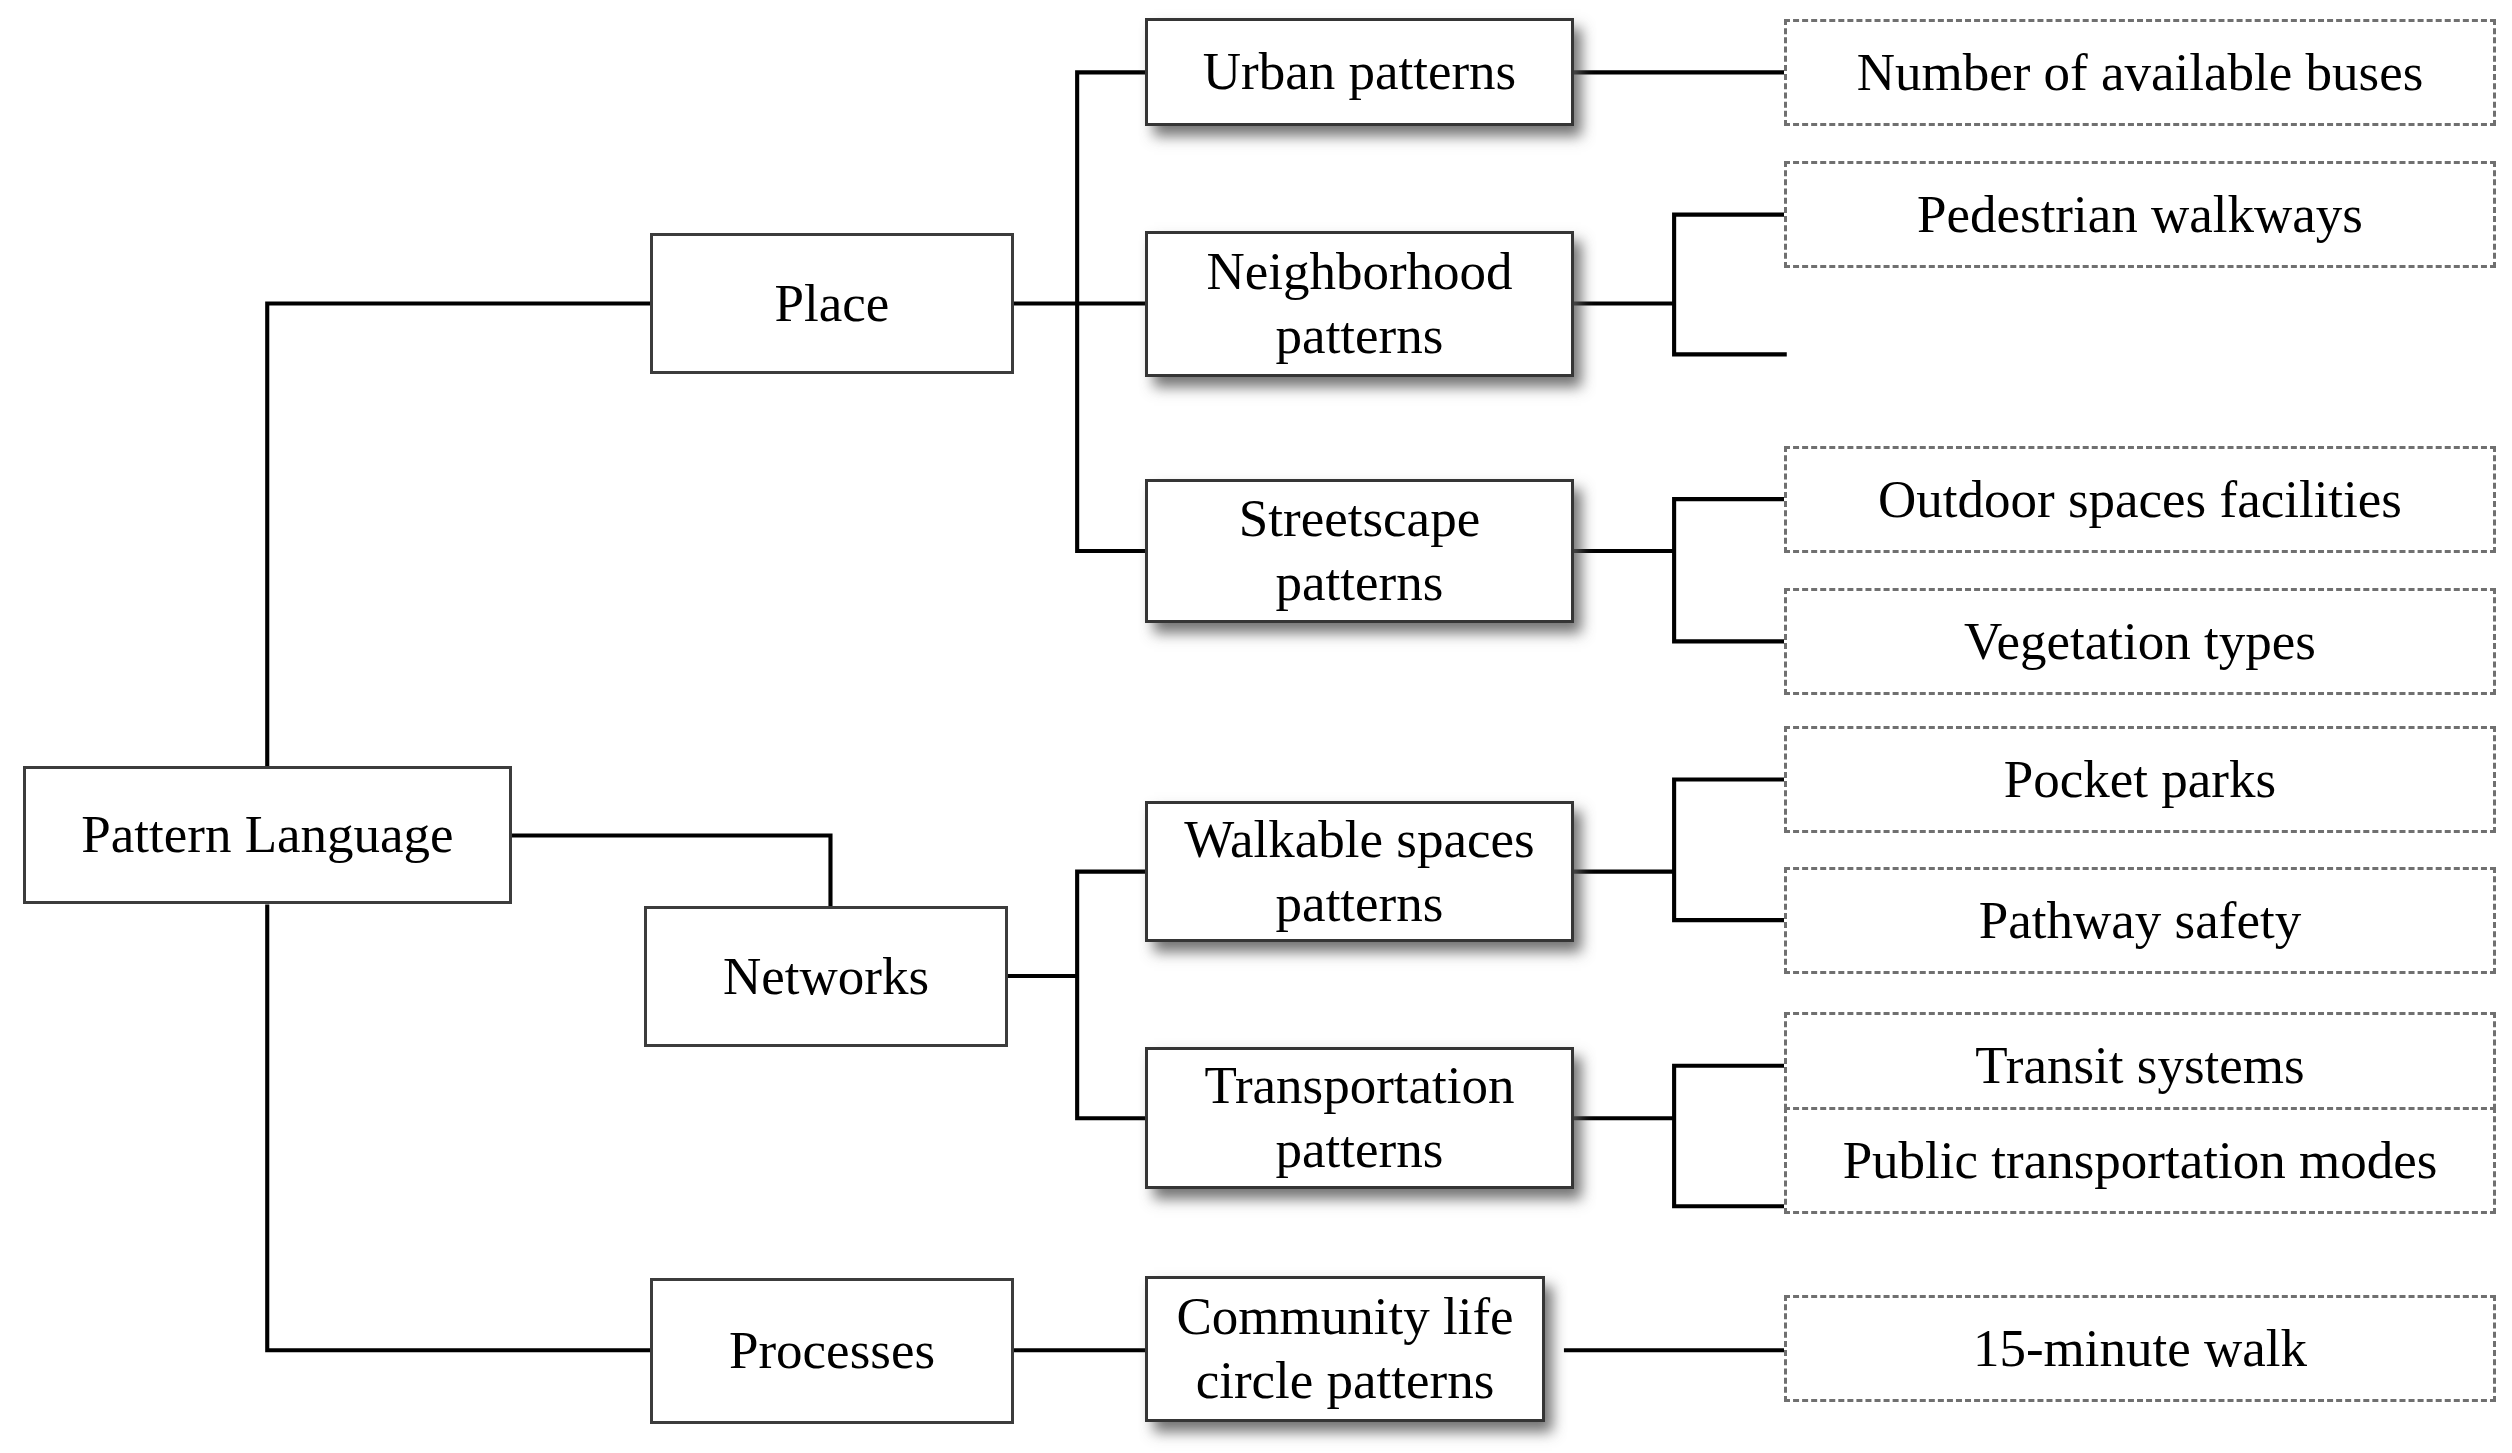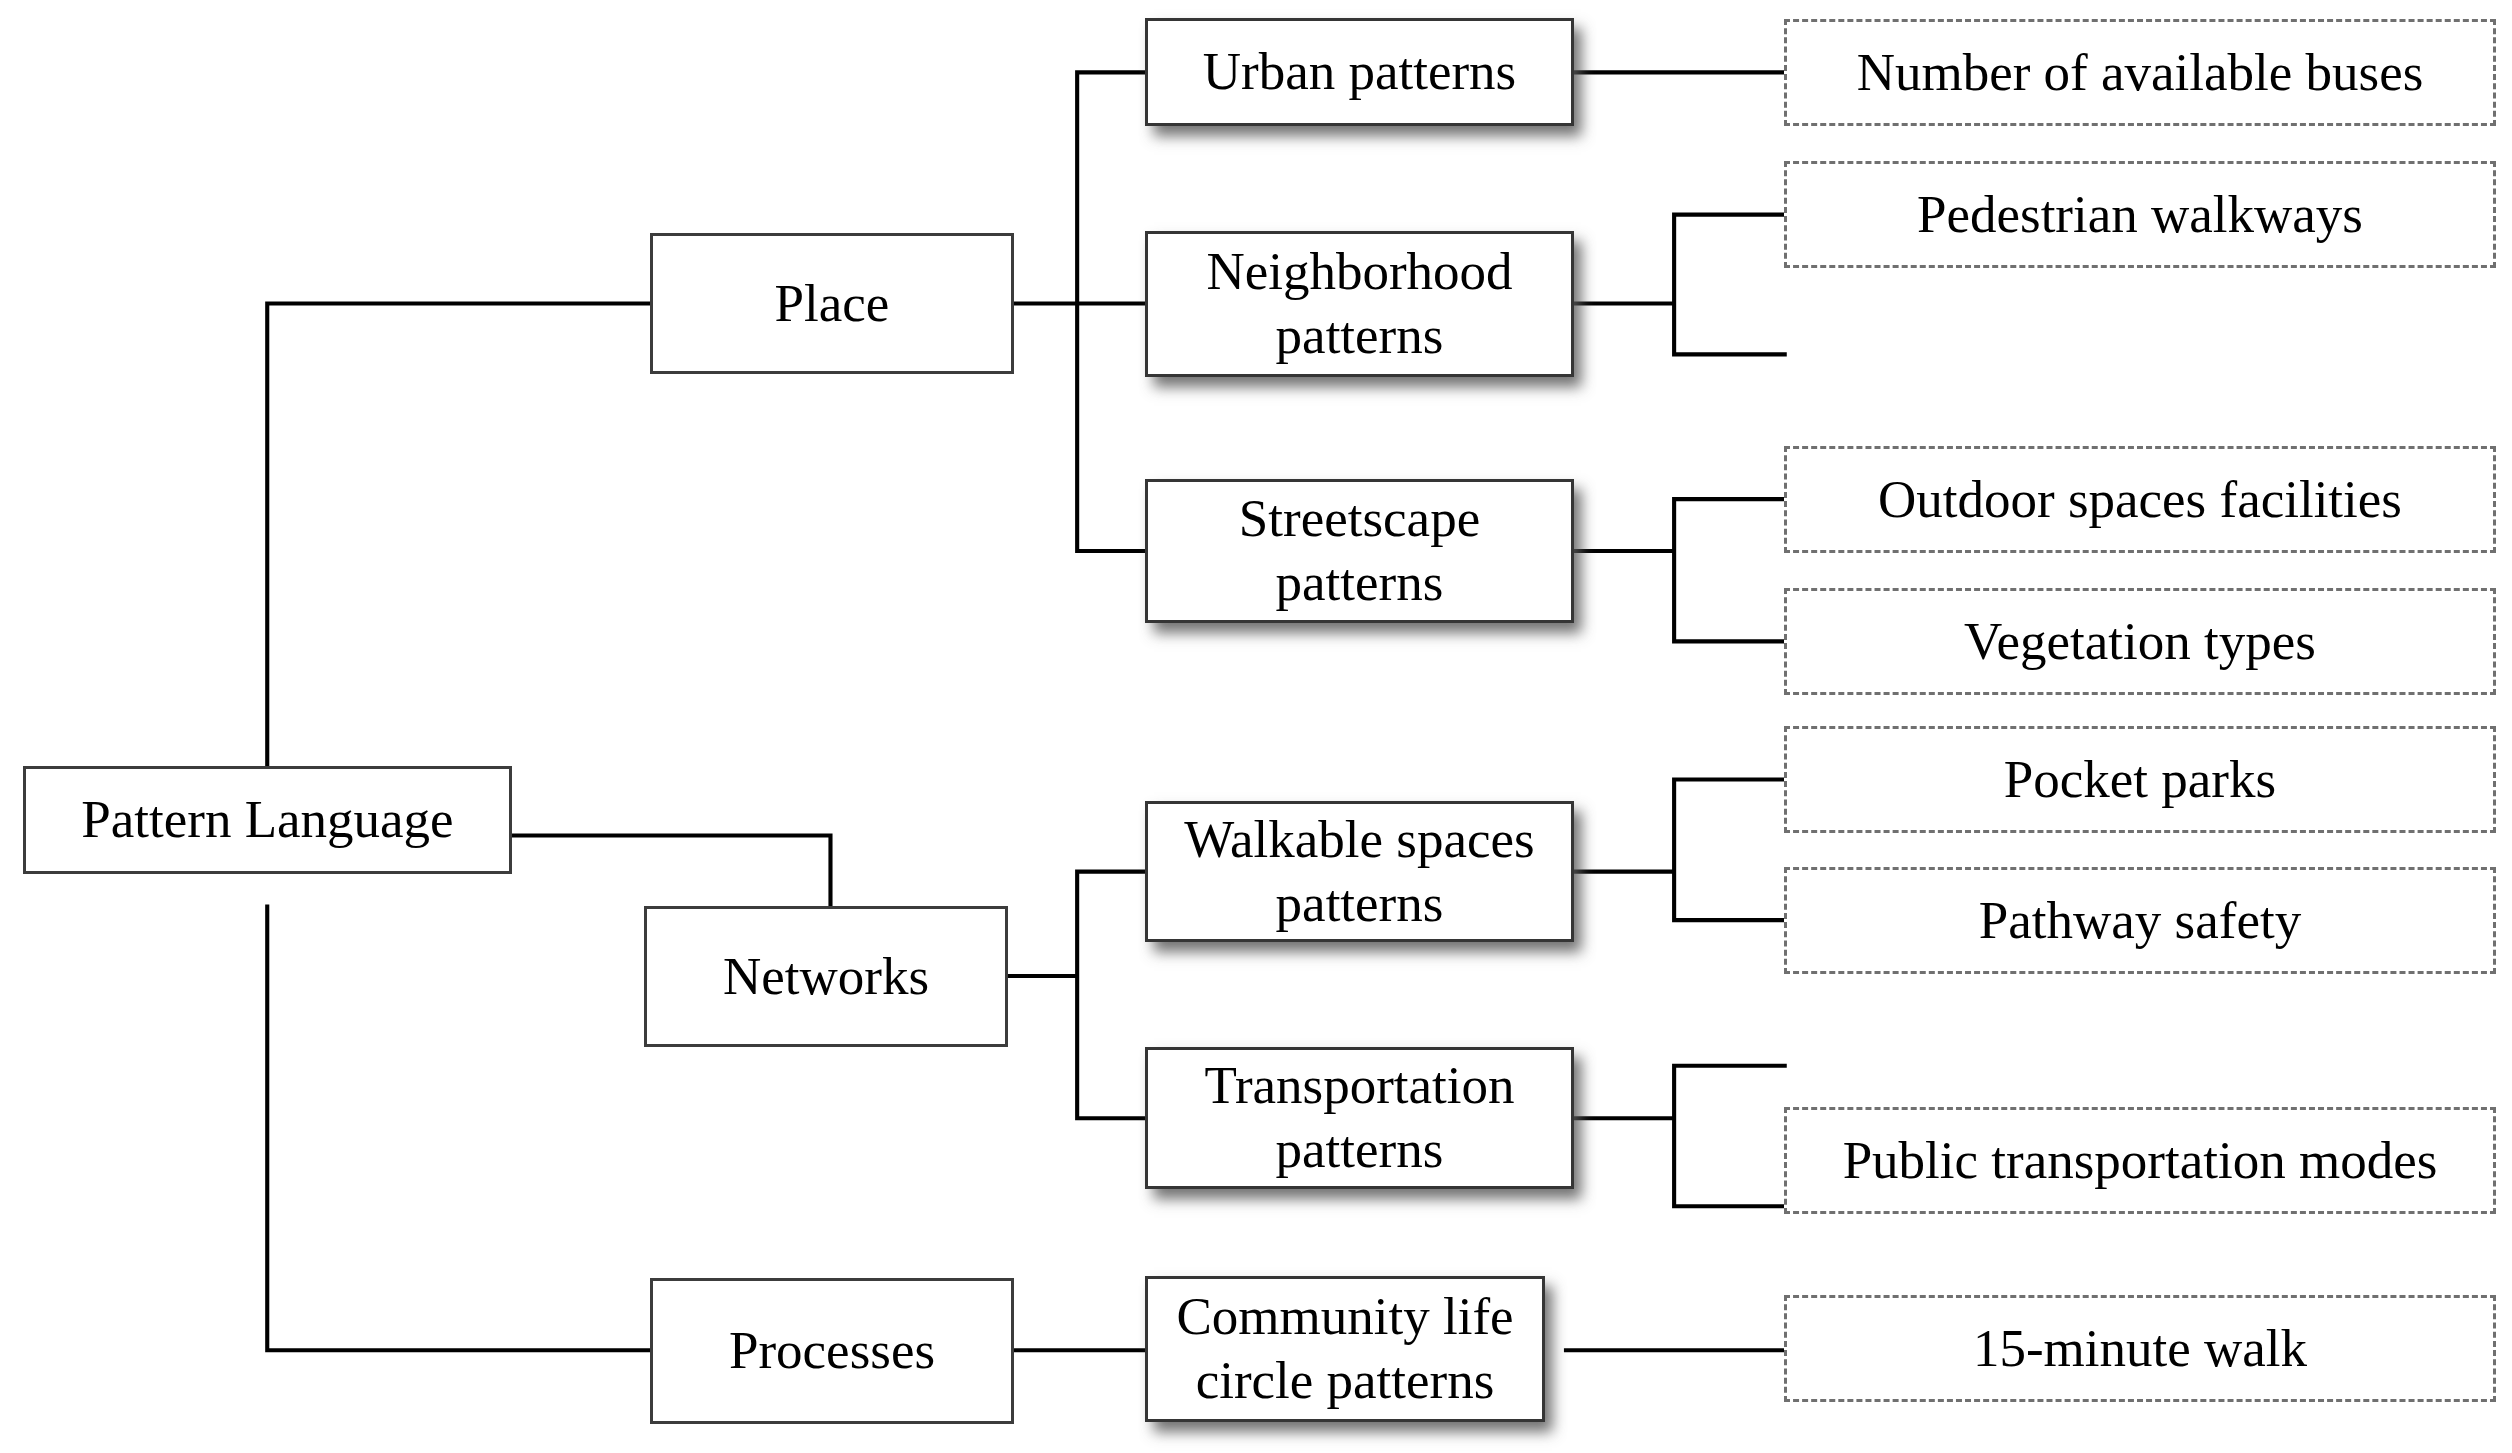--- a/index.html
+++ b/index.html
@@ -60,21 +60,21 @@
     <path d="M 1223 1187 L 1310 1187"></path>
     <path d="M 1398 1060 L 1310 1060 L 1310 1360 L 1398 1360"></path>
     <path d="M 1902 1060 L 2036 1060"></path>
     <path d="M 2173 948 L 2036 948 L 2036 1119 L 2173 1119"></path>
     <path d="M 1902 1360 L 2036 1360"></path>
     <path d="M 2173 1296 L 2036 1296 L 2036 1467 L 2173 1467"></path>
     <path d="M 1230 1642 L 1398 1642"></path>
     <path d="M 1902 1642 L 2173 1642"></path>
   </svg>
 
-  <div class="node solid" style="left:23px; top:766px; width:489px; height:108px;">Pattern Language</div>
+  <div class="node solid" style="left:23px; top:766px; width:489px; height:138px;">Pattern Language</div>
 
   <div class="node solid" style="left:650px; top:233px; width:364px; height:141px;">Place</div>
   <div class="node solid" style="left:644px; top:906px; width:364px; height:141px;">Networks</div>
   <div class="node solid" style="left:650px; top:1278px; width:364px; height:146px;">Processes</div>
 
   <div class="node l3" style="left:1145px; top:18px; width:429px; height:108px;">Urban patterns</div>
   <div class="node l3" style="left:1145px; top:231px; width:429px; height:146px;">Neighborhood
 patterns</div>
   <div class="node l3" style="left:1145px; top:479px; width:429px; height:144px;">Streetscape
 patterns</div>
@@ -84,17 +84,18 @@
 patterns</div>
   <div class="node l3" style="left:1145px; top:1276px; width:400px; height:146px;">Community life
 circle patterns</div>
 
   <div class="node leaf" style="left:1784px; top:19px; width:712px; height:107px;">Number of available buses</div>
   <div class="node leaf" style="left:1784px; top:161px; width:712px; height:107px;">Pedestrian walkways</div>
   <div class="node leaf" style="left:1784px; top:446px; width:712px; height:107px;">Outdoor spaces facilities</div>
   <div class="node leaf" style="left:1784px; top:588px; width:712px; height:107px;">Vegetation types</div>
   <div class="node leaf" style="left:1784px; top:726px; width:712px; height:107px;">Pocket parks</div>
   <div class="node leaf" style="left:1784px; top:867px; width:712px; height:107px;">Pathway safety</div>
+  <div class="node leaf" style="left:1784px; top:1012px; width:712px; height:107px;">Transit systems</div>
   <div class="node leaf" style="left:1784px; top:1107px; width:712px; height:107px;">Public transportation modes</div>
   <div class="node leaf" style="left:1784px; top:1295px; width:712px; height:107px;">15-minute walk</div>
 
 </div>
 
 
 </body></html>

